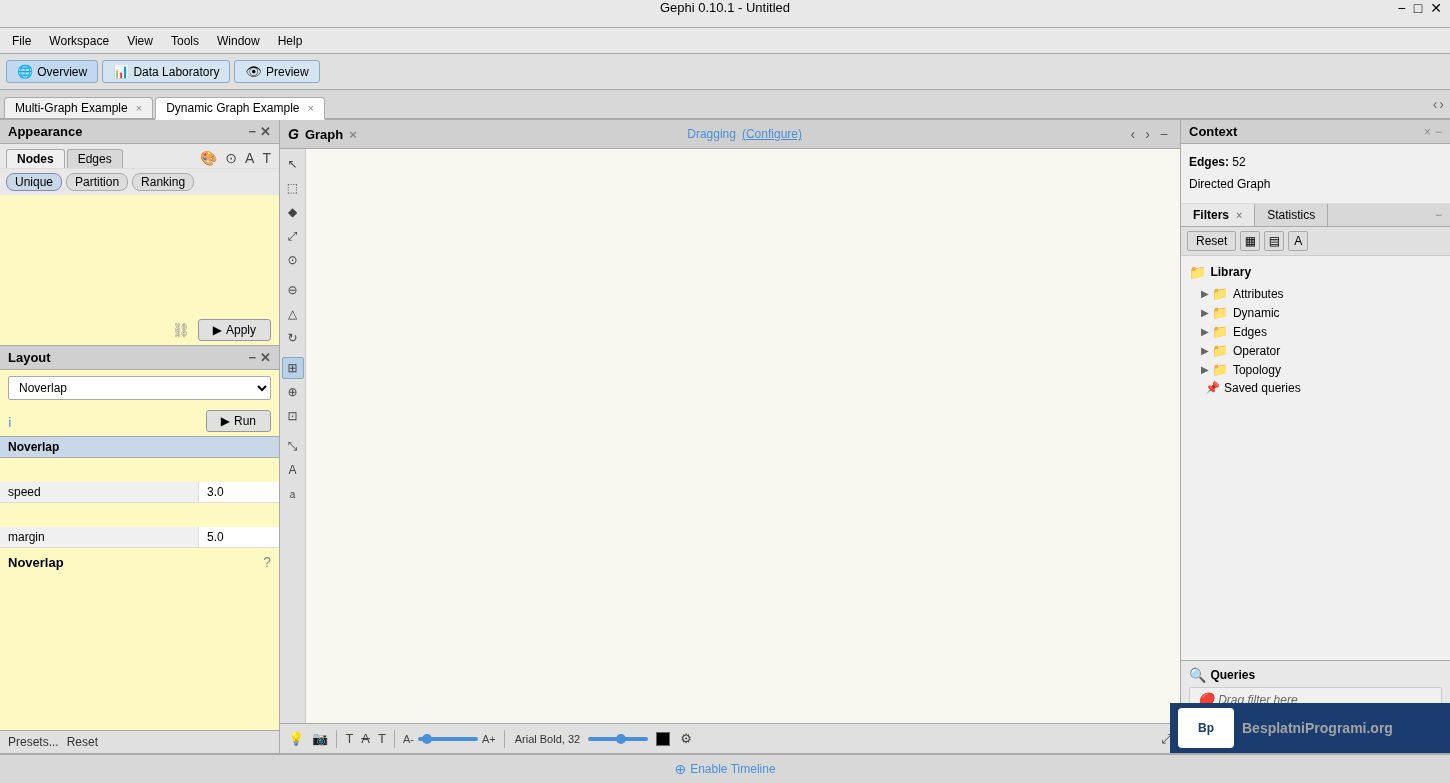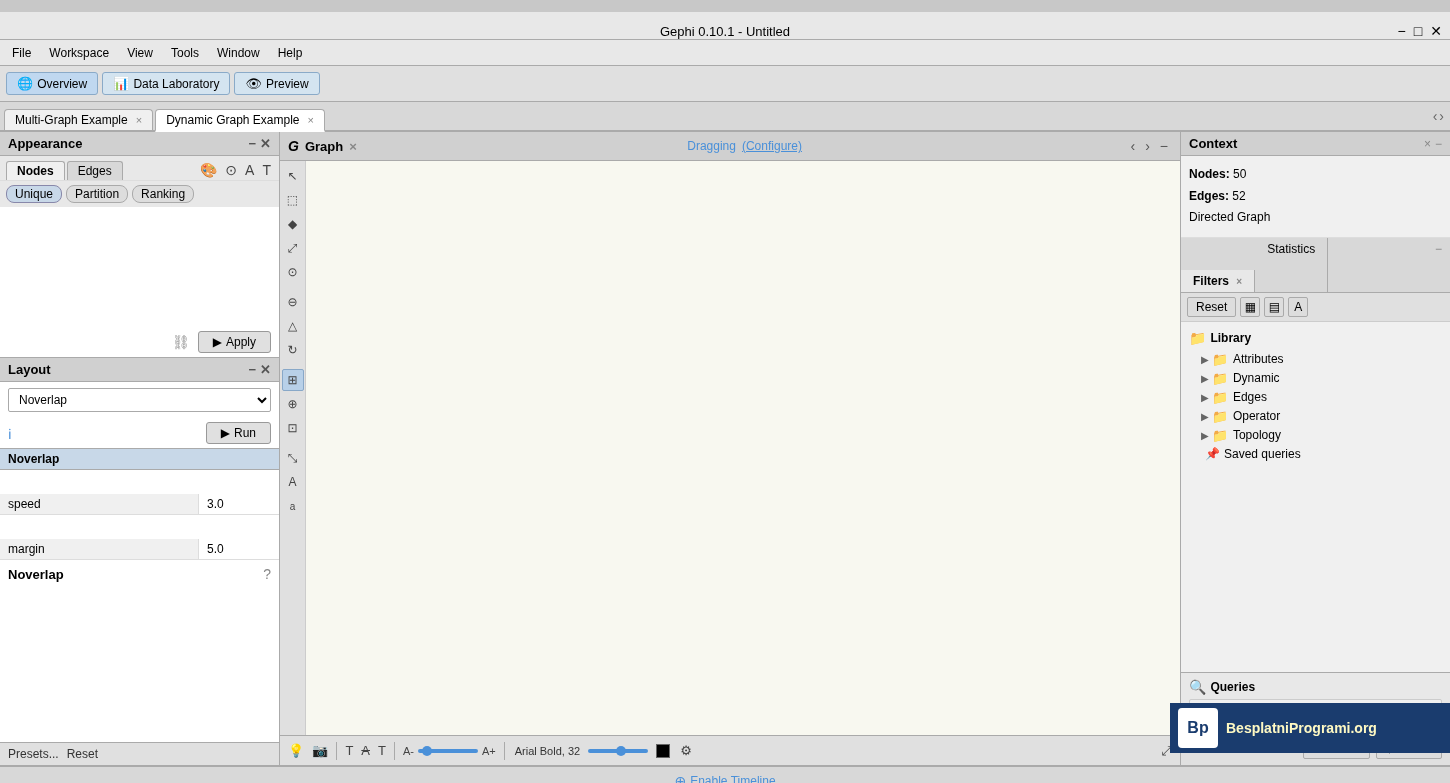--- a/index.html
+++ b/index.html
@@ -1,19 +1,19 @@
 <!DOCTYPE html>
 <html><head>
   <meta charset="utf-8">
   <style>
     * { box-sizing: border-box; margin: 0; padding: 0; }
     body { font-family: 'Segoe UI', Arial, sans-serif; font-size: 12px; background: #c8c8c8; overflow: hidden; width: 1450px; height: 783px; }
 
     
-    #titlebar { background: #e8e8e8; height: 28px; display: flex; align-items: flex-end; justify-content: center; font-size: 13px; border-bottom: 1px solid #aaa; position: relative; margin-top: 12px; }
+    #titlebar { background: #e8e8e8; height: 28px; display: flex; align-items: flex-start; justify-content: center; font-size: 13px; border-bottom: 1px solid #aaa; position: relative; }
     #titlebar .win-controls { position: absolute; right: 8px; display: flex; gap: 8px; font-size: 14px; }
     #titlebar .win-controls span { cursor: pointer; }
 
     
     #menubar { background: #e8e8e8; height: 26px; display: flex; align-items: center; padding: 0 4px; border-bottom: 1px solid #aaa; gap: 2px; }
     #menubar span { padding: 2px 8px; cursor: pointer; font-size: 12px; }
 
     
     #modebar { background: #e0e0e0; height: 36px; display: flex; align-items: center; padding: 0 6px; gap: 4px; border-bottom: 1px solid #aaa; }
     .mode-btn { background: #d4e4f0; border: 1px solid #8aaac8; border-radius: 3px; padding: 3px 10px; cursor: pointer; font-size: 12px; display: flex; align-items: center; gap: 4px; }
@@ -24,21 +24,21 @@
     #tabsbar { background: #d8d8d8; height: 30px; display: flex; align-items: flex-end; padding: 0 4px; border-bottom: 2px solid #aaa; position: relative; }
     .tab { background: #f0f0f0; border: 1px solid #aaa; border-bottom: none; border-radius: 4px 4px 0 0; padding: 3px 10px; cursor: pointer; font-size: 12px; display: flex; align-items: center; gap: 4px; margin-right: 2px; }
     .tab.active { background: #fff; border-bottom: 2px solid #fff; margin-bottom: -2px; }
     .tab .close { color: #888; font-size: 11px; margin-left: 4px; cursor: pointer; }
     .tab-arrows { position: absolute; right: 6px; top: 50%; transform: translateY(-50%); display: flex; gap: 2px; font-size: 14px; color: #666; }
 
     
     #main { display: flex; height: calc(783px - 28px - 26px - 36px - 30px - 30px); }
 
     
-    #left-panels { width: 280px; background: #ffffff; border-right: 1px solid #aaa; display: flex; flex-direction: column; }
+    #left-panels { width: 280px; background: #fef9c3; border-right: 1px solid #aaa; display: flex; flex-direction: column; }
 
     
     #appearance-panel { border-bottom: 1px solid #aaa; }
     .panel-header { background: #d0d0d0; padding: 4px 8px; display: flex; align-items: center; justify-content: space-between; font-size: 13px; font-weight: bold; border-bottom: 1px solid #aaa; }
     .panel-header .controls { display: flex; gap: 4px; color: #555; }
     .panel-header .controls span { cursor: pointer; }
 
     
     .sub-tabs { display: flex; padding: 4px 6px 0; gap: 2px; border-bottom: 1px solid #ddd; background: #e8e8e8; align-items: center; }
     .sub-tab { padding: 2px 10px; border: 1px solid #aaa; border-bottom: none; border-radius: 3px 3px 0 0; background: #d8d8d8; cursor: pointer; font-size: 12px; }
@@ -119,21 +119,21 @@
     .context-close { color: #888; cursor: pointer; }
     .context-maximize { color: #888; cursor: pointer; }
 
     .context-info { padding: 8px; background: #f0f0f0; border-bottom: 1px solid #ddd; }
     .context-info p { font-size: 12px; line-height: 1.8; }
     .context-info strong { font-weight: bold; }
 
     
     .right-tabs { display: flex; background: #d8d8d8; border-bottom: 1px solid #aaa; }
     .right-tab { padding: 4px 12px; cursor: pointer; font-size: 12px; border-right: 1px solid #aaa; }
-    .right-tab.active { background: #e8e8e8; font-weight: bold; margin-top: 32px; }
+    .right-tab.active { background: #e8e8e8; font-weight: bold; }
     .right-tab-close { font-size: 10px; color: #888; margin-left: 4px; }
     .right-tab-max { color: #888; margin-left: auto; padding: 4px 8px; cursor: pointer; }
 
     
     .filters-toolbar { display: flex; align-items: center; padding: 4px 6px; gap: 4px; background: #e0e0e0; border-bottom: 1px solid #ccc; }
     .filters-reset { padding: 2px 8px; border: 1px solid #aaa; background: #ddd; border-radius: 2px; cursor: pointer; font-size: 12px; }
     .filters-icon-btn { width: 20px; height: 20px; display: flex; align-items: center; justify-content: center; border: 1px solid #aaa; background: #ddd; cursor: pointer; border-radius: 2px; font-size: 12px; }
 
     
     .tree-section { flex: 1; overflow-y: auto; padding: 4px 0; background: #f0f0f0; }
@@ -157,22 +157,22 @@
     .select-btn { padding: 3px 16px; border: 1px solid #aaa; background: #ddd; border-radius: 2px; cursor: pointer; font-size: 12px; }
     .filter-btn { padding: 3px 12px; border: 1px solid #aaa; background: #ddd; border-radius: 2px; cursor: pointer; font-size: 12px; display: flex; align-items: center; gap: 4px; }
 
     
     #bottombar { height: 30px; background: #d8d8d8; border-top: 2px solid #aaa; display: flex; align-items: center; justify-content: center; font-size: 12px; gap: 6px; }
     .enable-timeline { color: #4a90d9; cursor: pointer; display: flex; align-items: center; gap: 4px; font-size: 12px; }
     .enable-icon { color: #4a90d9; font-size: 14px; }
 
     
     #watermark { position: absolute; bottom: 30px; right: 0; width: 280px; height: 50px; background: #1a3c6e; display: flex; align-items: center; gap: 8px; padding: 4px 8px; }
-    .watermark-logo { width: 40px; height: 40px; background: #fff; border-radius: 4px; display: flex; align-items: center; justify-content: center; font-weight: bold; font-size: 16px; color: #1a3c6e; }
-    .watermark-text { color: #fef9c3; font-size: 14px; font-weight: bold; }
+    .watermark-logo { width: 56px; height: 40px; background: #fff; border-radius: 4px; display: flex; align-items: center; justify-content: center; font-weight: bold; font-size: 12px; color: #1a3c6e; }
+    .watermark-text { color: #a3a3a3; font-size: 14px; font-weight: bold; }
 
     
     #graph-svg { position: absolute; left: 26px; top: 0; right: 0; bottom: 0; }
 
     
     .nav-arrows { display: flex; gap: 2px; }
     .nav-arrow { cursor: pointer; color: #555; font-size: 14px; padding: 2px 4px; }
   </style>
 </head>
 <body>
@@ -481,24 +481,20 @@
 
     <div class="context-header">
       <span class="context-title">Context</span>
       <div style="display:flex;gap:4px;">
         <span class="context-close">×</span>
         <span class="context-maximize">−</span>
       </div>
     </div>
     <div class="context-info">
       <p>
-        <strong>Nodes:</strong>
-        <span>50</span>
-      </p>
-      <p>
         <strong>Edges:</strong>
         <span>52</span>
       </p>
       <p>Directed Graph</p>
     </div>
 
     <div class="right-tabs">
       <div class="right-tab active">
         <span>Filters</span>
         <span class="right-tab-close">×</span>

